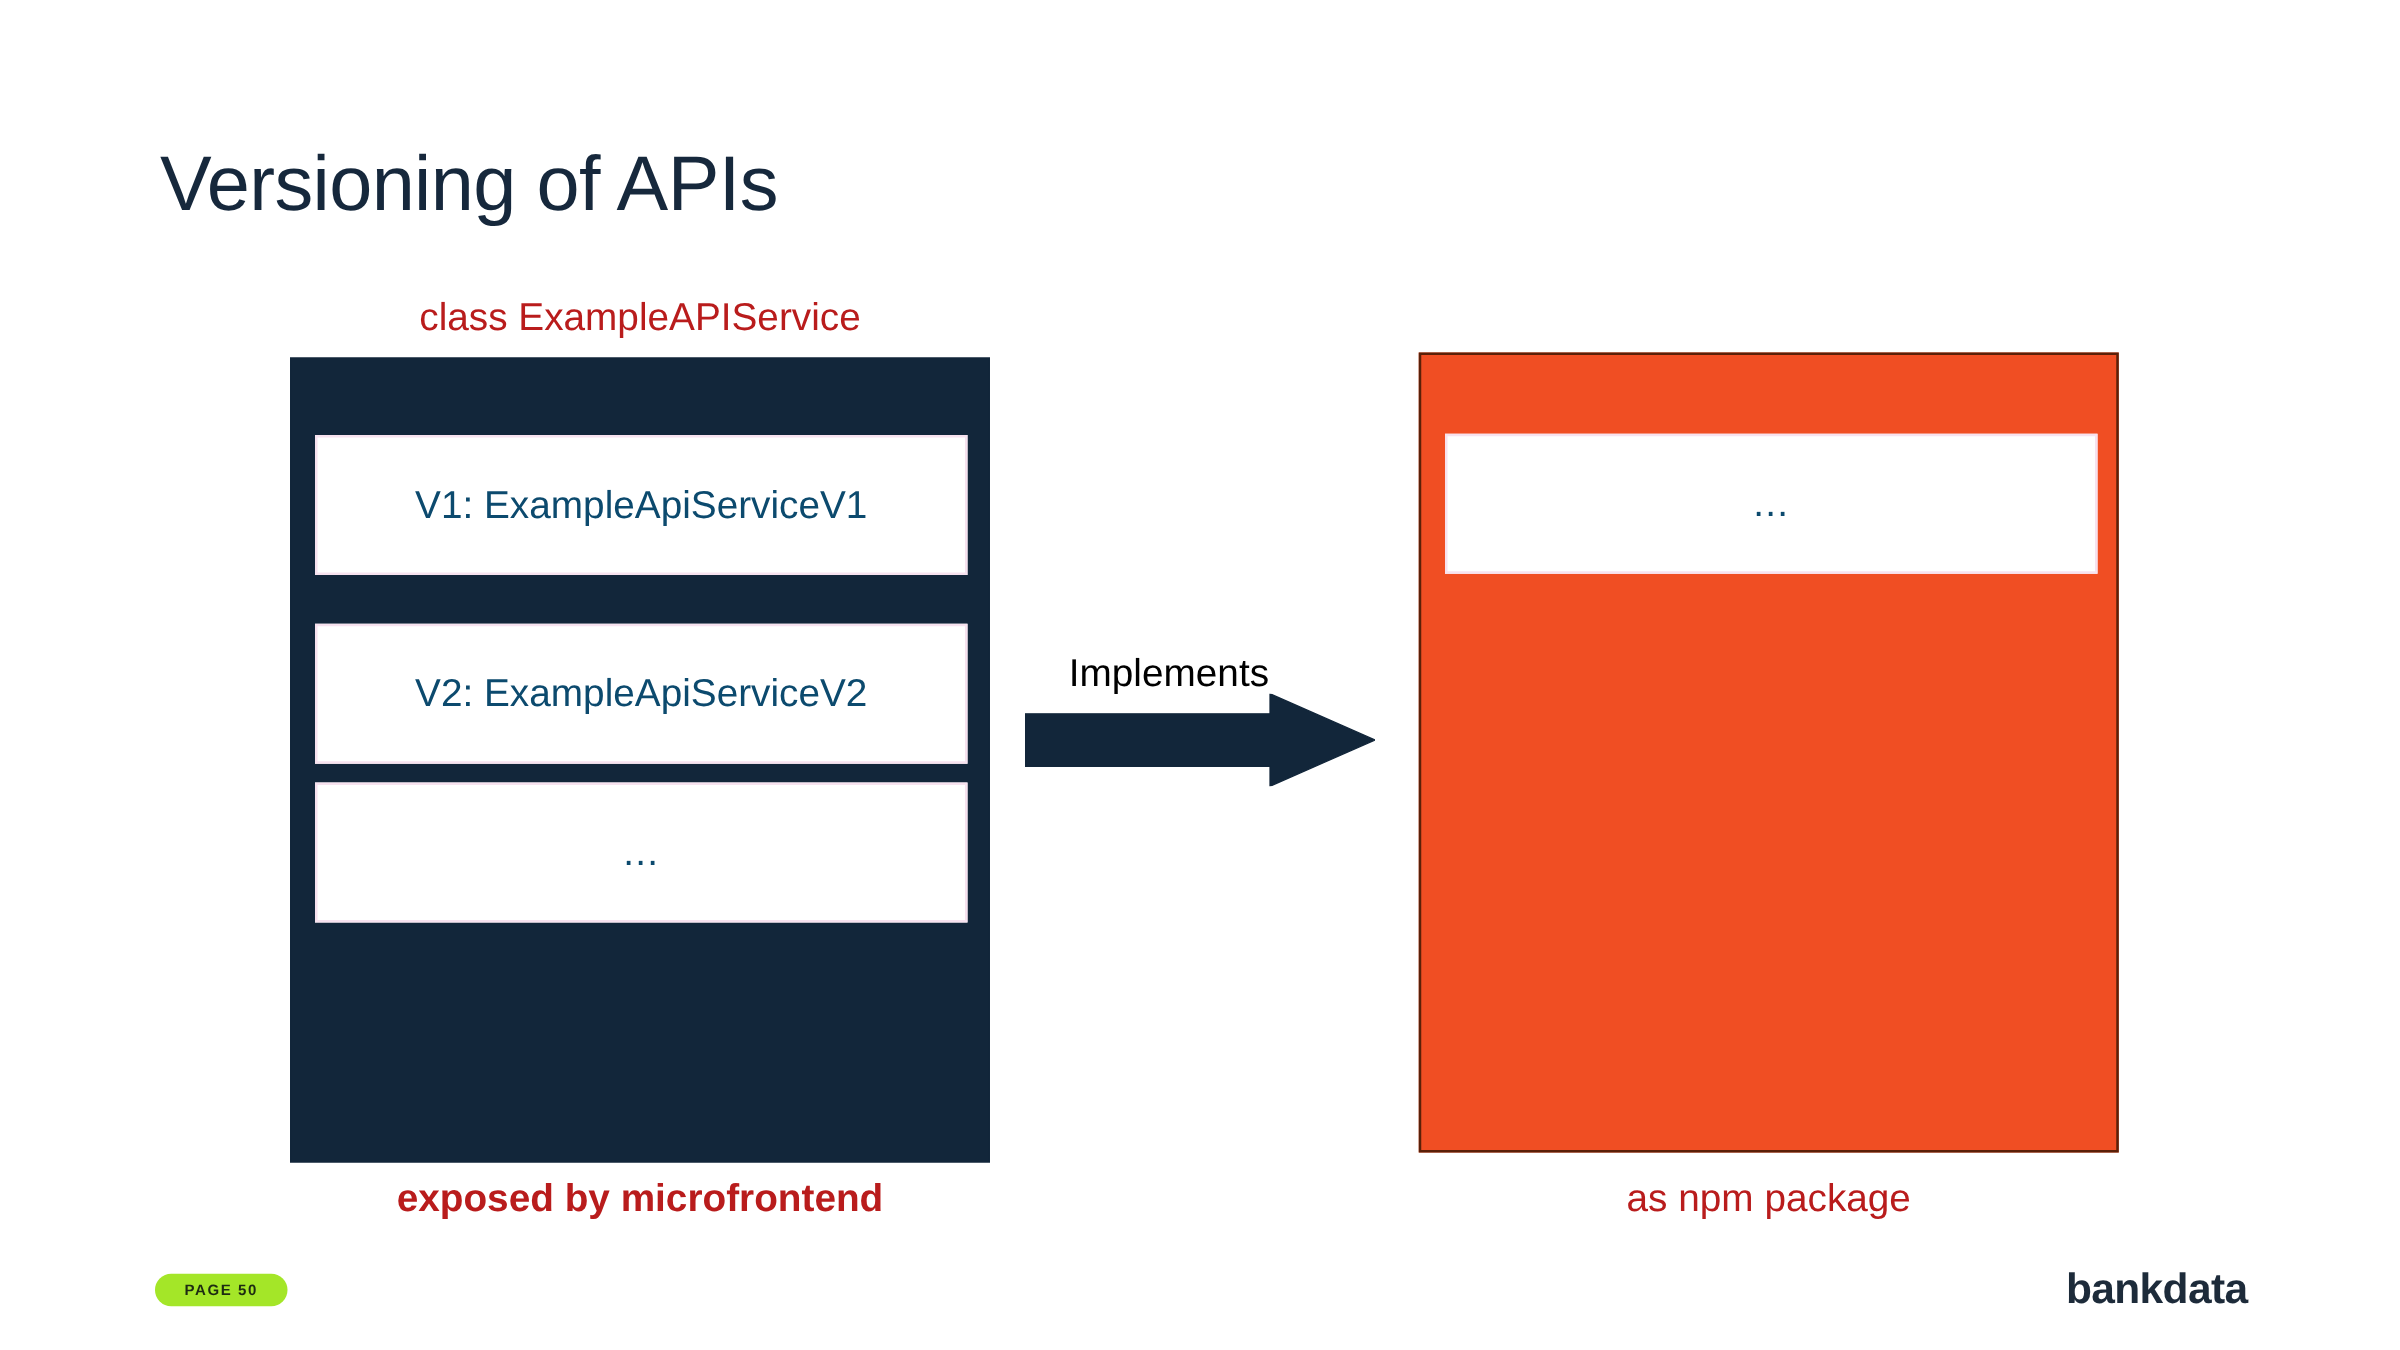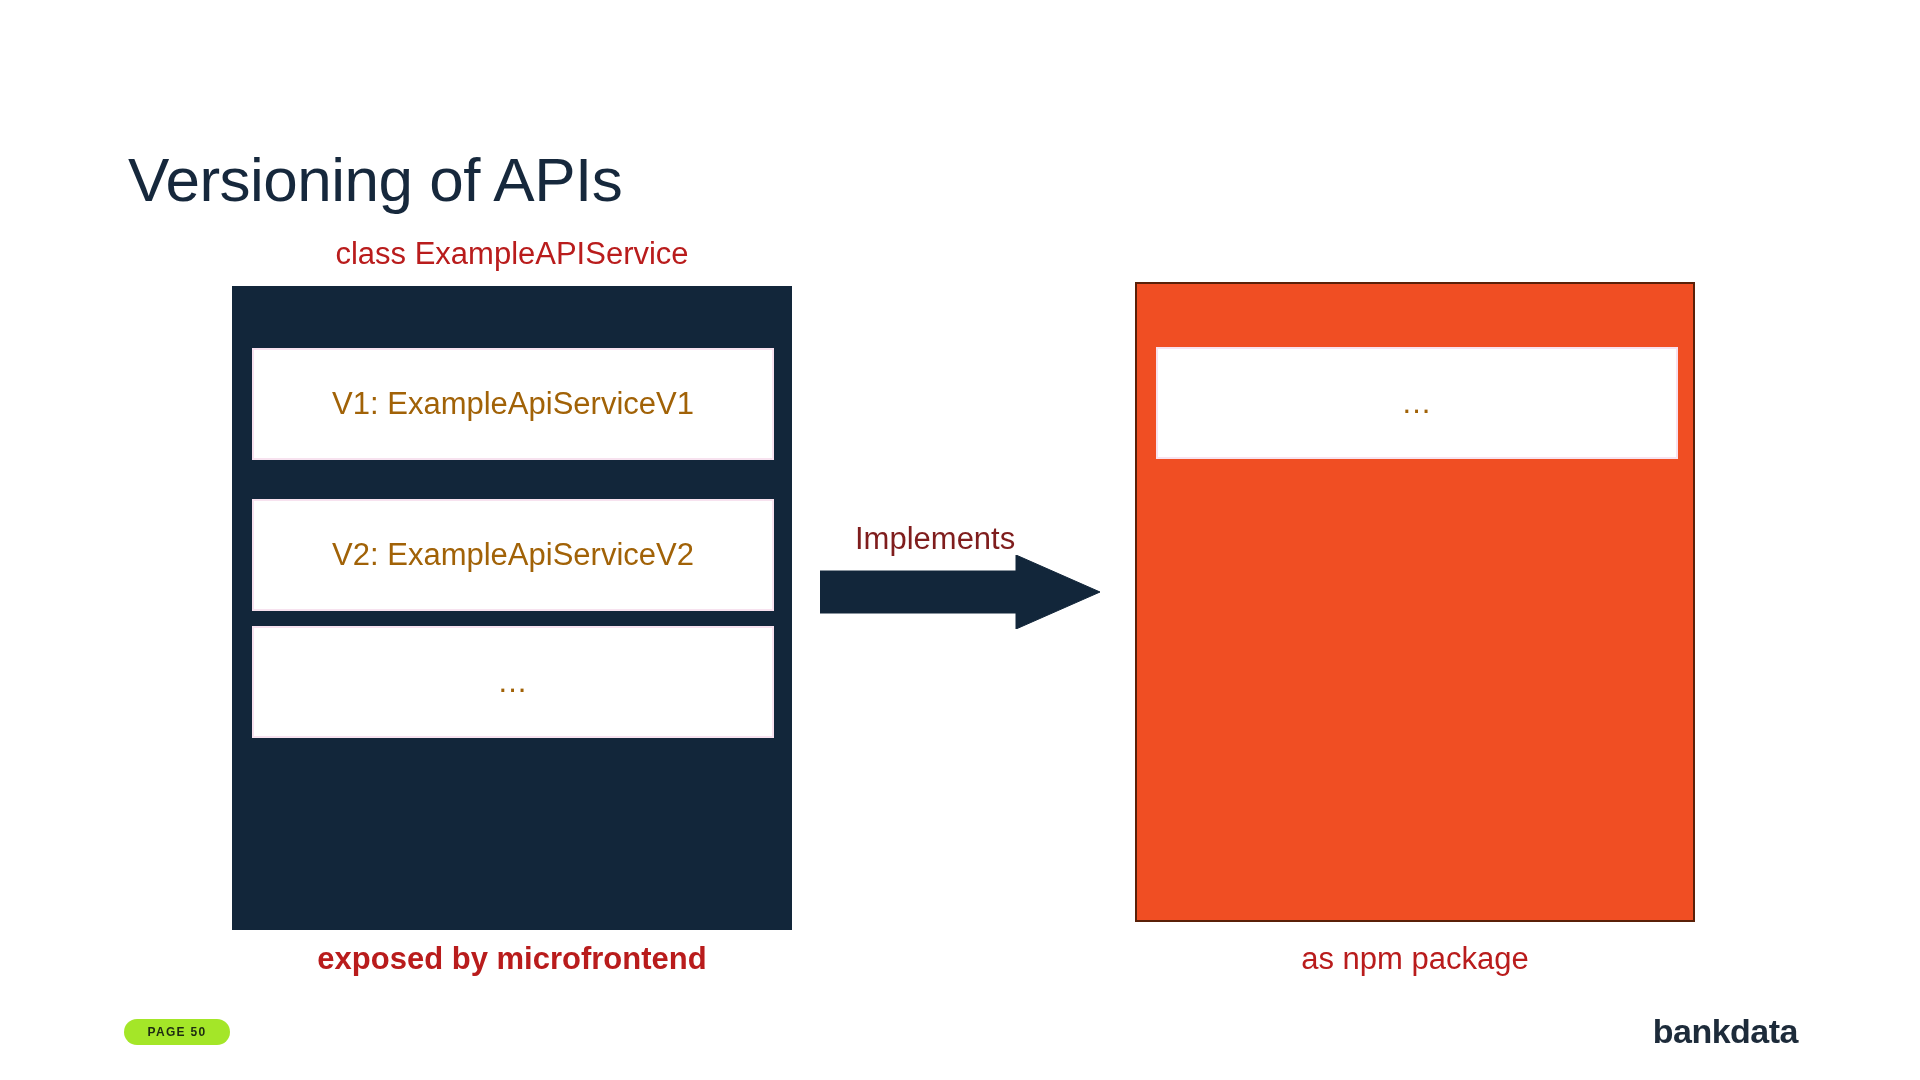--- a/index.html
+++ b/index.html
@@ -28,21 +28,20 @@
   .slide-title {
     position: absolute;
     left: 128px;
     top: 115px;
     font-size: 62px;
     font-weight: 400;
     letter-spacing: -0.5px;
     color: #16283c;
     white-space: nowrap;
     line-height: 1.05;
-    margin-top: 32px;
   }
 
   
   .col-caption {
     position: absolute;
     font-size: 31px;
     font-weight: 400;
     color: #b91c1c;
     text-align: center;
     white-space: nowrap;
@@ -81,21 +80,21 @@
     left: 19px;
     width: 522px;
     height: 112px;
     background: #ffffff;
     border: 2px solid #f7e2ef;
     box-sizing: border-box;
     display: flex;
     align-items: center;
     justify-content: center;
     font-size: 31px;
-    color: #a16207;
+    color: #0c4a6e;
     white-space: nowrap;
   }
   .box-left .member:nth-of-type(1) { top: 61px; }
   .box-left .member:nth-of-type(2) { top: 212px; }
   .box-left .member:nth-of-type(3) { top: 339px; }
 
   .box-right .member:nth-of-type(1) { top: 63px; }
   .box-right .member:nth-of-type(2) { top: 202px; }
   .box-right .member:nth-of-type(3) { top: 341px; }
 
@@ -112,21 +111,21 @@
     width: 280px;
     height: 74px;
   }
   .arrow-group svg { display: block; }
 
   .arrow-label {
     position: absolute;
     left: 855px;
     top: 521px;
     font-size: 31px;
-    color: #7f1d1d;
+    color: #000000;
     white-space: nowrap;
   }
 
   
   .page-badge {
     position: absolute;
     left: 124px;
     top: 1019px;
     width: 106px;
     height: 26px;

